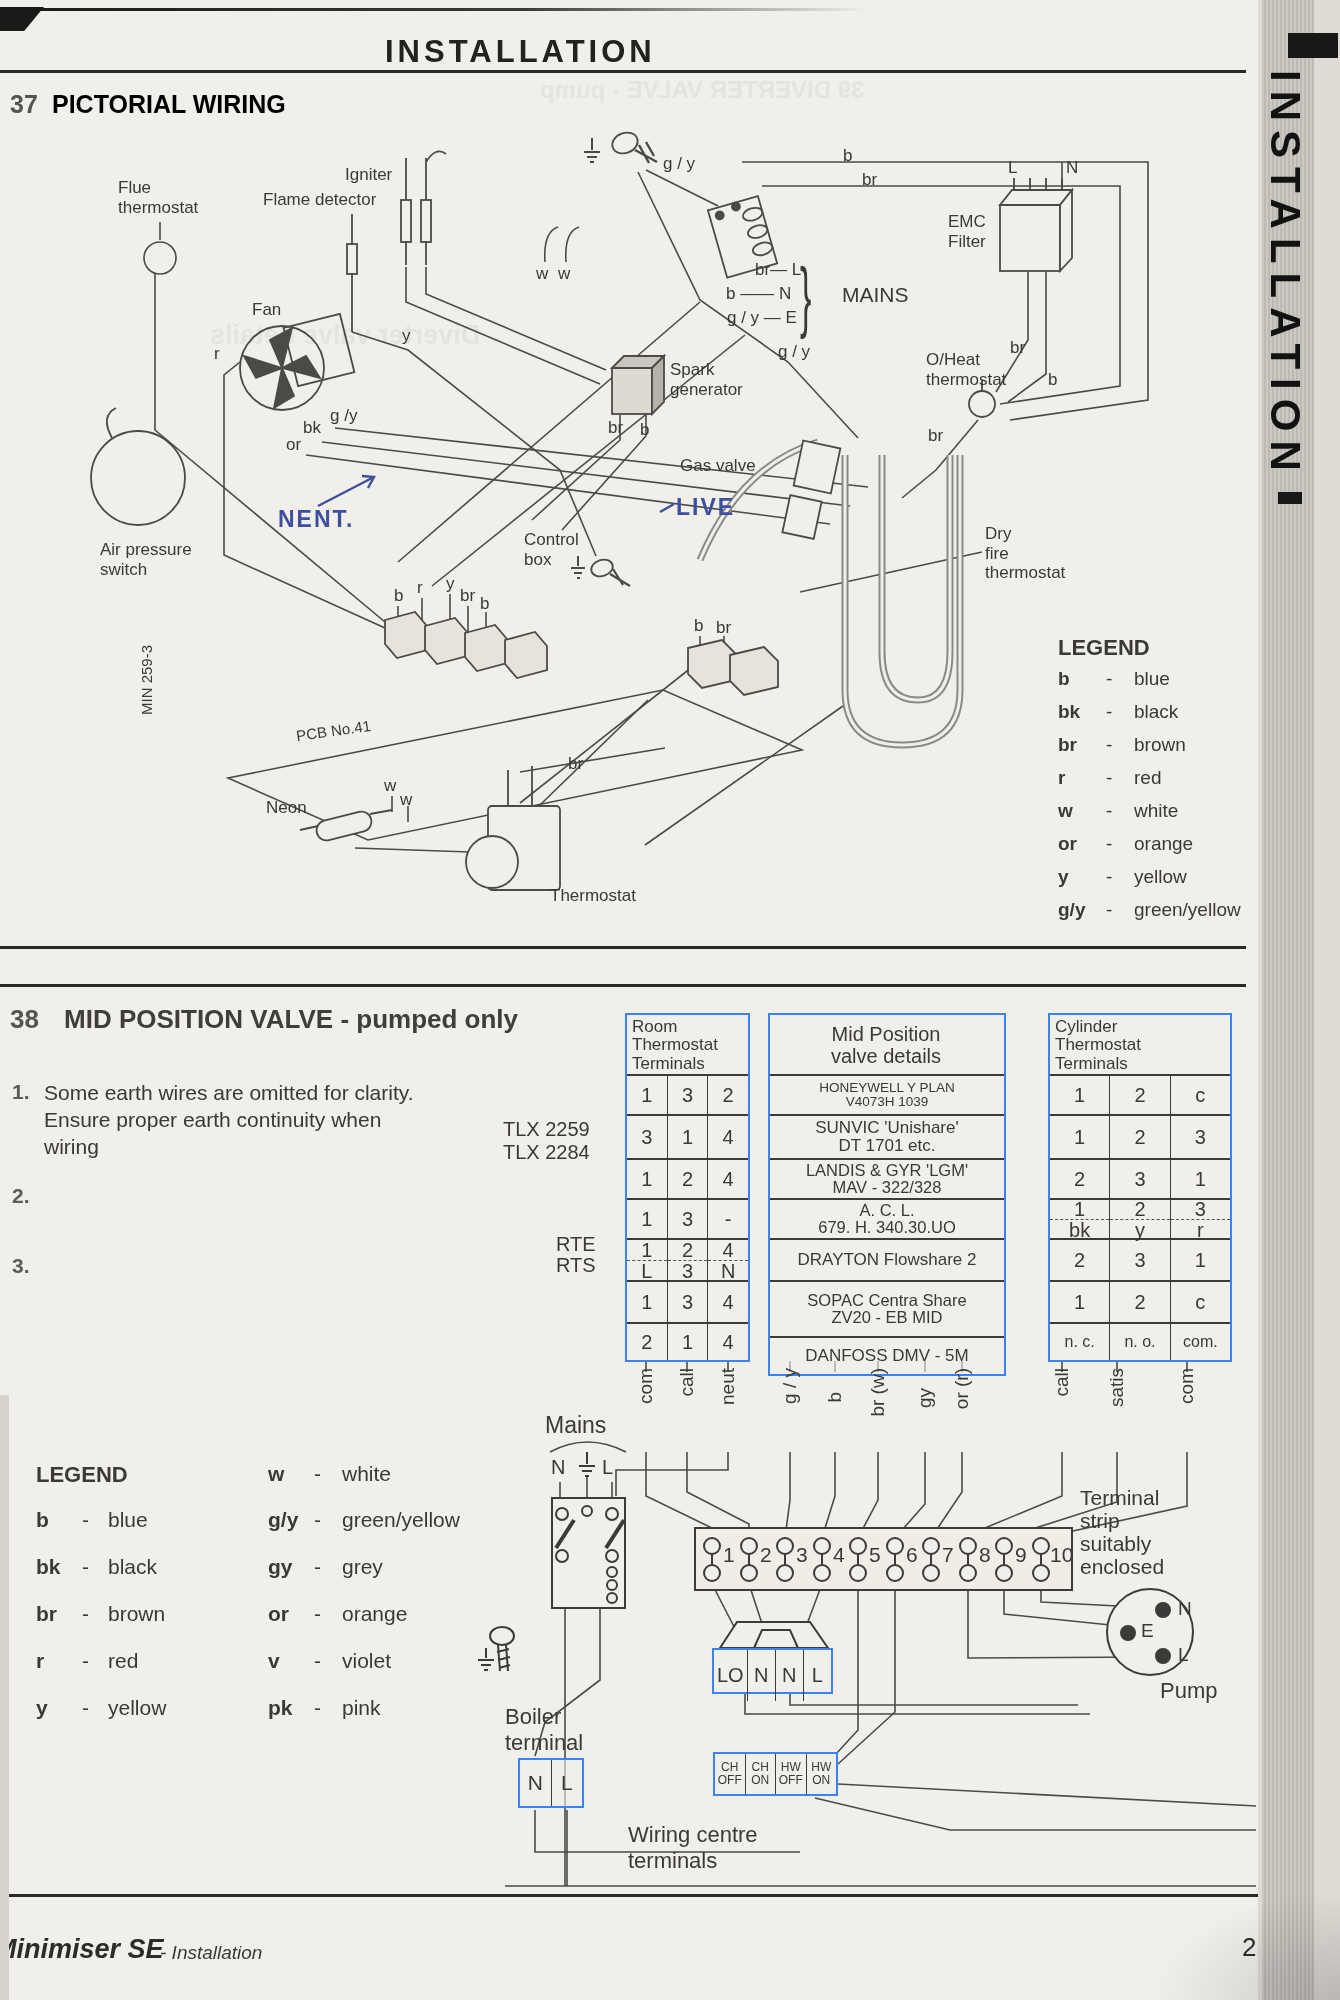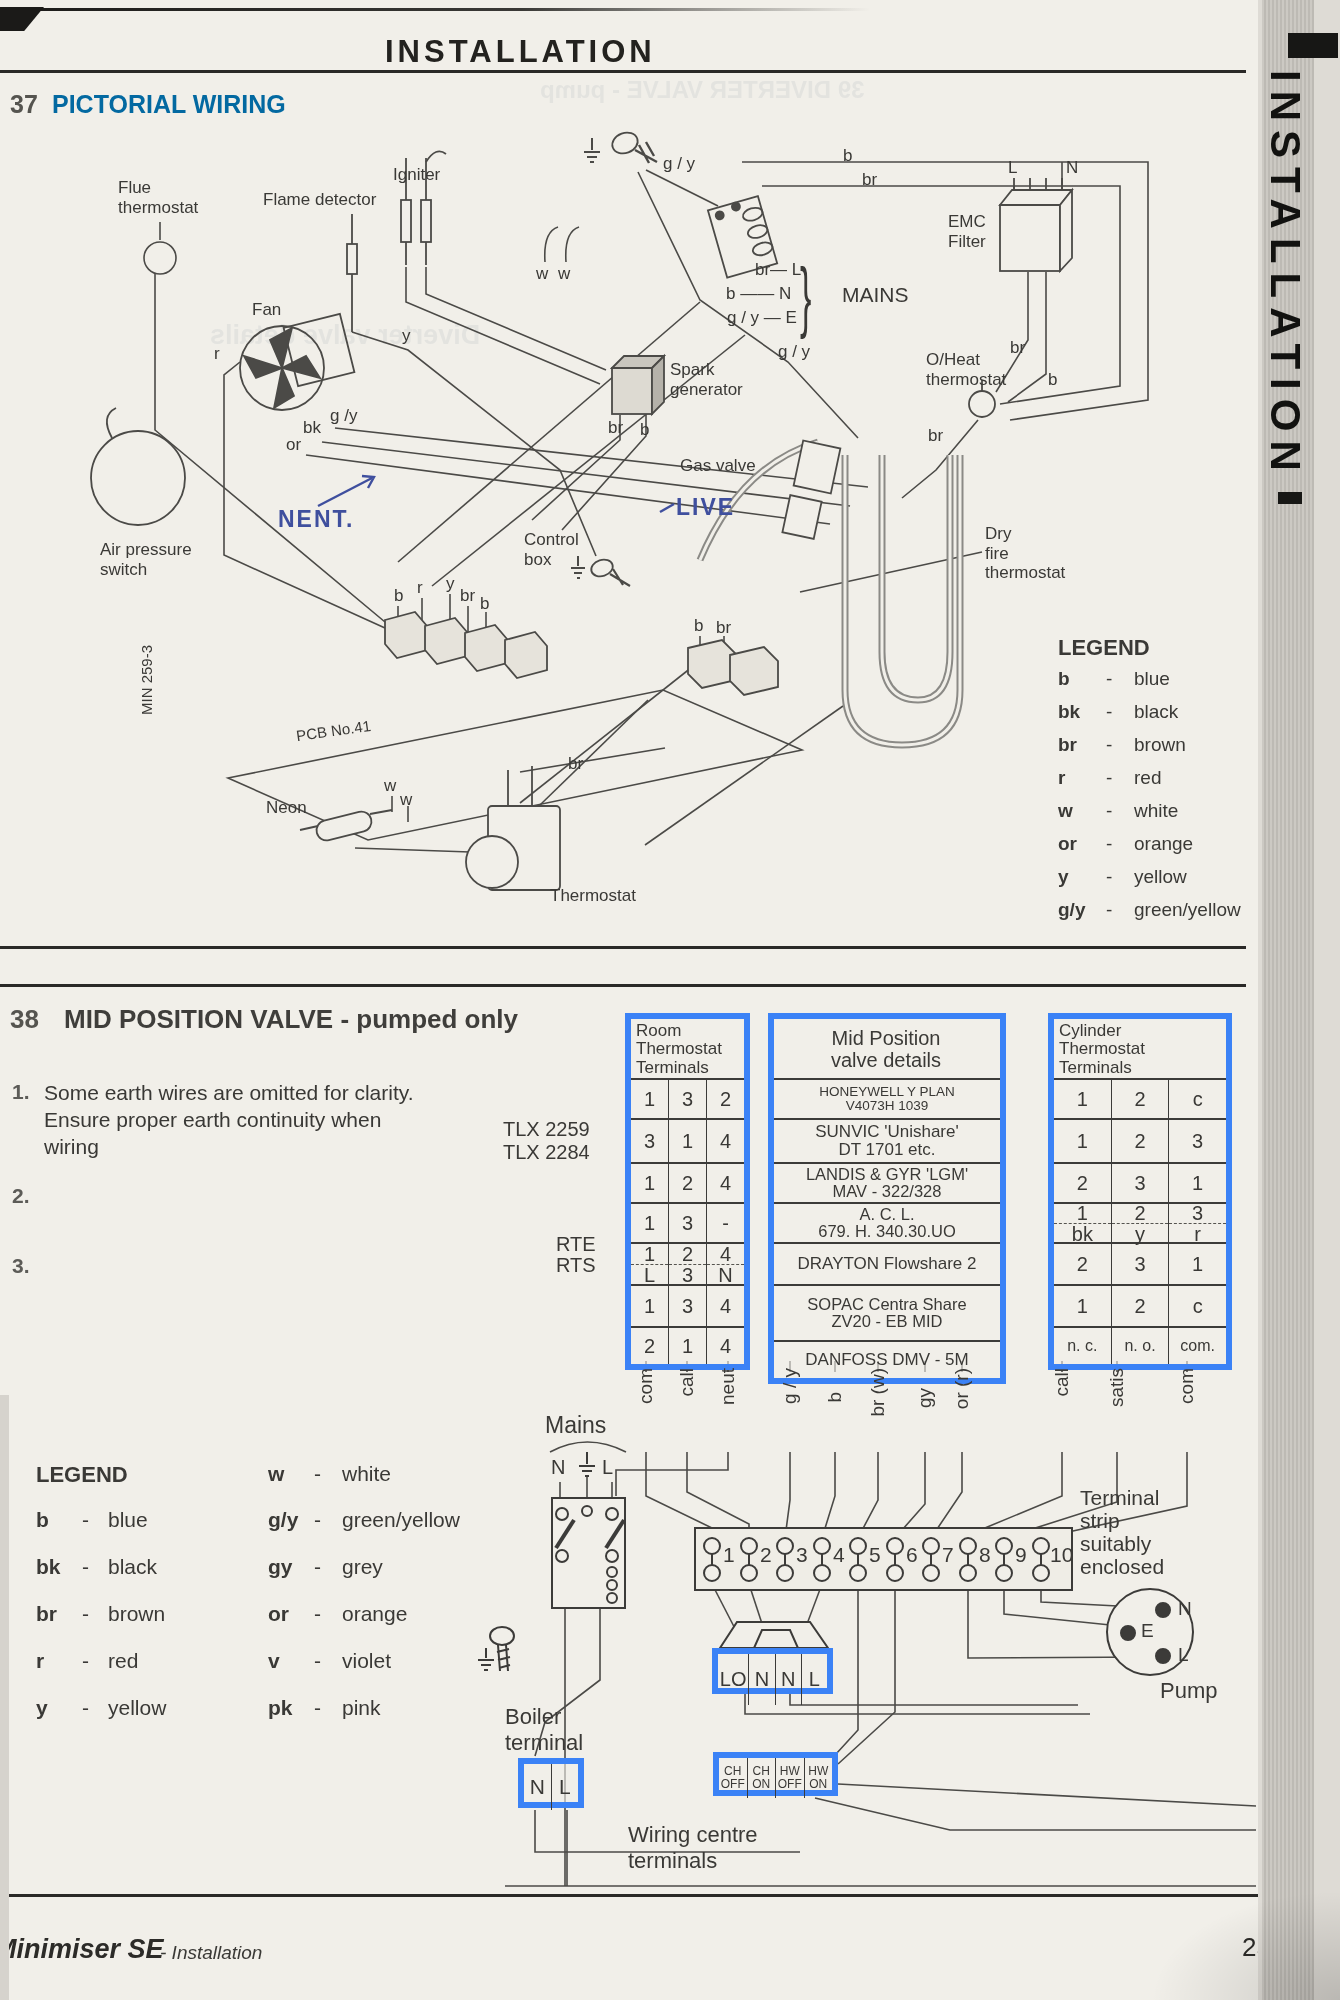--- a/index.html
+++ b/index.html
@@ -6,21 +6,21 @@
   #page{position:relative;width:1340px;height:2000px;background:#f1efe9;overflow:hidden;
         font-family:"Liberation Sans",sans-serif;color:#3a3936;}
   .lbl{position:absolute;font-size:17px;line-height:1.16;white-space:pre-line;color:#3a3936;z-index:3;}
   .b{font-weight:bold;}
   .hand{position:absolute;color:#3f4f9e;font-weight:bold;letter-spacing:2px;z-index:4;}
   .ghost{position:absolute;transform:scaleX(-1);color:#8a96a4;opacity:.13;font-weight:bold;z-index:1;white-space:nowrap;}
   .vlabel{position:absolute;writing-mode:vertical-rl;transform:rotate(180deg);font-size:19px;color:#3a3936;z-index:3;white-space:nowrap;}
   svg.layer{position:absolute;left:0;top:0;z-index:2;}
   .rule{position:absolute;background:#2a2927;z-index:2;}
   
-  .tbl{position:absolute;border:6px solid #3b82f6;z-index:3;background:rgba(241,239,233,.6);box-sizing:border-box;}
+  .tbl{position:absolute;border:2px solid #3b82f6;z-index:3;background:rgba(241,239,233,.6);box-sizing:border-box;}
   .thead{border-bottom:2px solid #3c3b39;padding:3px 2px 0 5px;font-size:17px;line-height:1.08;white-space:pre-line;box-sizing:border-box;}
   .thead.center{text-align:center;padding-left:0;font-size:20px;}
   .trow{display:flex;border-bottom:2px solid #3c3b39;box-sizing:border-box;align-items:stretch;}
   .trow:last-child{border-bottom:none;}
   .tc{flex:1;display:flex;align-items:center;justify-content:center;font-size:20px;border-right:1.5px solid #3c3b39;box-sizing:border-box;}
   .tc:last-child{border-right:none;}
   .tsplit .tc{flex-direction:column;justify-content:center;}
   .tsplit .half{display:block;width:100%;text-align:center;line-height:20px;}
   .tsplit .half.top{border-bottom:1.5px dashed #55544f;}
   .vrow{display:flex;flex-direction:column;align-items:center;justify-content:center;border-bottom:2px solid #3c3b39;box-sizing:border-box;text-align:center;line-height:1.05;}
@@ -332,25 +332,25 @@
       <g>
           <circle cx="1041" cy="1546" r="8"></circle>
           <circle cx="1041" cy="1573" r="8"></circle>
           <line x1="1041" y1="1554" x2="1041" y2="1565"></line>
           <text x="1050" y="1562" font-size="21" fill="#3a3936" stroke="none">10</text>
         </g>
     </g>
   </svg>
 
   <div class="lbl b" style="left:10px;top:90px;font-size:25px;color:#55544f;">37</div>
-  <div class="lbl b" style="left:52px;top:90px;font-size:25px;color:#0369a1;">PICTORIAL WIRING</div>
+  <div class="lbl b" style="left:52px;top:90px;font-size:25px;color:#000000;">PICTORIAL WIRING</div>
 
   <div class="lbl" style="left:118px;top:178px;">Flue
 thermostat</div>
-  <div class="lbl" style="left:345px;top:165px;margin-left:48px;">Igniter</div>
+  <div class="lbl" style="left:345px;top:165px;">Igniter</div>
   <div class="lbl" style="left:263px;top:190px;">Flame detector</div>
   <div class="lbl" style="left:252px;top:300px;">Fan</div>
   <div class="lbl" style="left:663px;top:154px;">g / y</div>
   <div class="lbl" style="left:843px;top:146px;">b</div>
   <div class="lbl" style="left:862px;top:170px;">br</div>
   <div class="lbl" style="left:755px;top:260px;">br— L</div>
   <div class="lbl" style="left:726px;top:284px;">b —— N</div>
   <div class="lbl" style="left:727px;top:308px;">g / y — E</div>
   <div class="lbl" style="left:800px;top:252px;font-size:34px;transform:scaleY(2.3);transform-origin:top;">}</div>
   <div class="lbl" style="left:842px;top:283px;font-size:21px;">MAINS</div>

